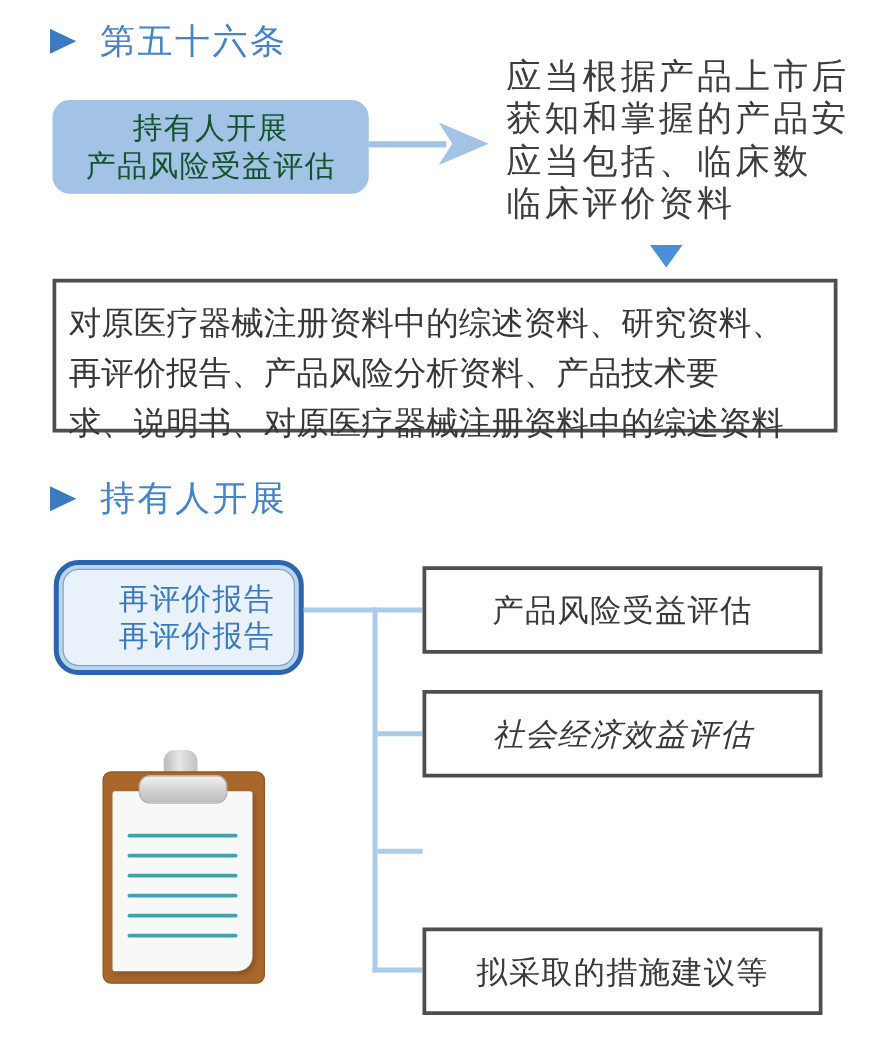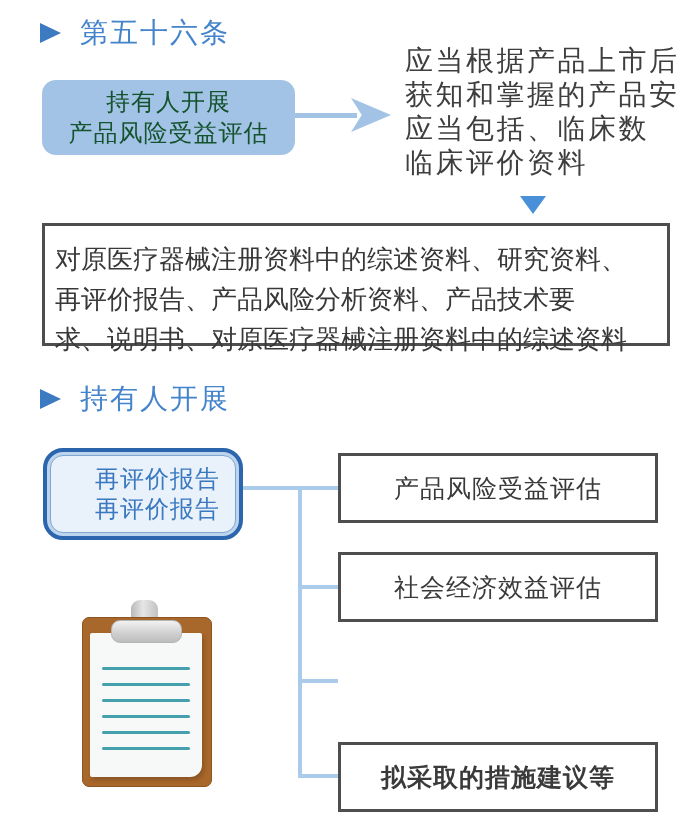--- a/index.html
+++ b/index.html
@@ -56,21 +56,21 @@
   .conn-h1{left:243px;top:486px;width:95px;height:4px;}
   .conn-spine{left:298px;top:486px;width:4px;height:292px;}
   .conn-b2{left:302px;top:585px;width:36px;height:4px;}
   .conn-b3{left:302px;top:679px;width:36px;height:4px;}
   .conn-b4{left:298px;top:774px;width:40px;height:4px;}
   .item-box{
     position:absolute;left:338px;width:320px;height:70px;box-sizing:border-box;
     border:3px solid #4e4e4e;background:#ffffff;display:flex;align-items:center;justify-content:center;
     color:#3a3a3a;font-size:25px;letter-spacing:1px;white-space:nowrap;
   }
-  .item-1{top:453px;}.item-2{top:552px;}.item-3{top:647px;}.item-4{top:742px;font-weight:bold;}
+  .item-1{top:453px;}.item-2{top:552px;font-style:italic;}.item-3{top:647px;}.item-4{top:742px;}
   
   .clipboard{position:absolute;left:82px;top:598px;width:130px;height:190px;}
   .clip-knob{
     position:absolute;left:49px;top:2px;width:27px;height:24px;border-radius:9px 9px 4px 4px;
     background:linear-gradient(90deg,#b9b9b9,#e6e6e6 45%,#c2c2c2);
   }
   .clip-board{
     position:absolute;left:0;top:19px;width:130px;height:170px;border-radius:7px;
     background:#a8672b;border:1px solid #8e551f;box-sizing:border-box;
   }

